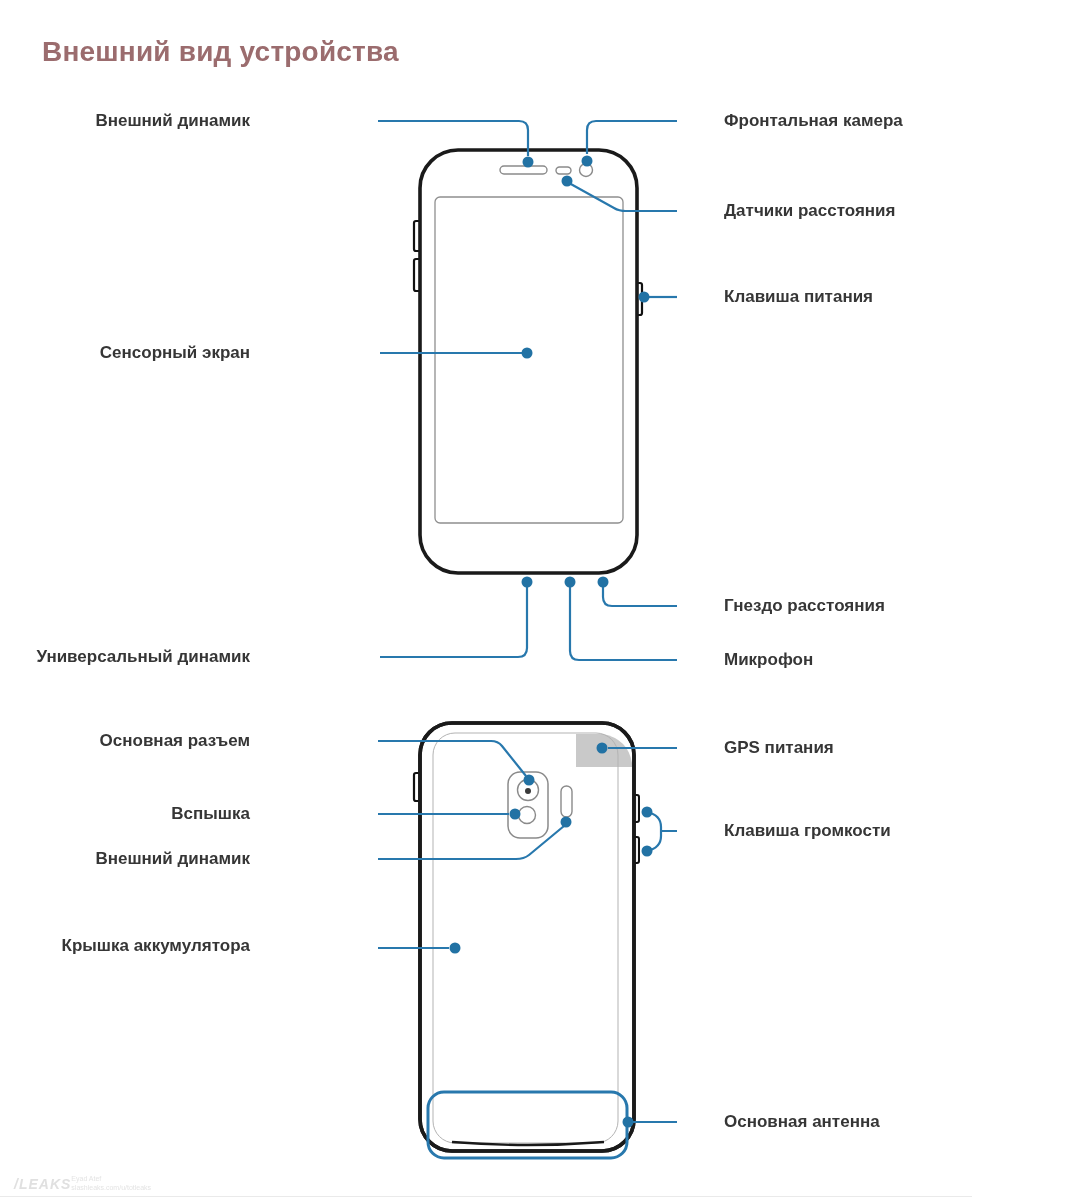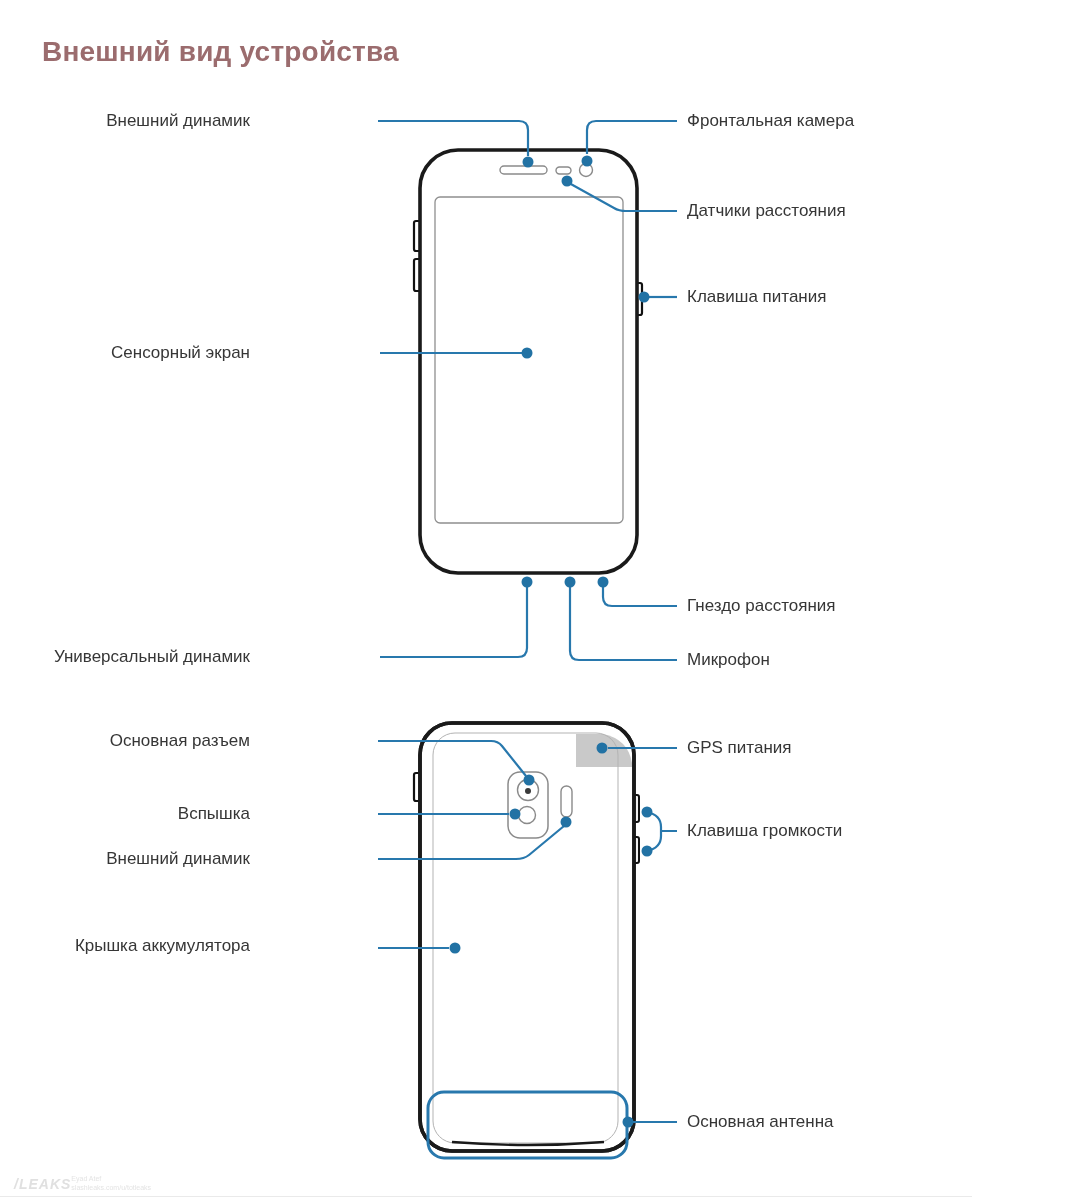--- a/index.html
+++ b/index.html
@@ -13,23 +13,24 @@
   #diagram-svg{position:absolute;left:0;top:0;}
   .page-title{
     position:absolute;left:42px;top:36px;
     font-size:28px;font-weight:700;color:#9b6c6e;
     letter-spacing:0.2px;white-space:nowrap;
   }
   .lbl{
     position:absolute;
     font-size:17px;line-height:18px;color:#363636;
     white-space:nowrap;
+    font-weight:bold;
   }
   .lbl-l{right:722px;text-align:right;}
-  .lbl-r{left:687px;text-align:center;}
+  .lbl-r{left:724px;text-align:center;}
   .watermark{
     position:absolute;left:14px;top:1175px;
     display:flex;align-items:center;gap:0;
     color:#e0e0e0;user-select:none;
   }
   .wm-logo{font-size:14px;font-weight:700;font-style:italic;letter-spacing:1px;color:#e0e0e0;}
   .wm-lines{display:flex;flex-direction:column;gap:1px;}
   .wm-lines span{font-size:7px;line-height:8px;color:#e4e4e4;}
   .bottom-rule{
     position:absolute;left:0;top:1196px;width:1090px;height:1px;

